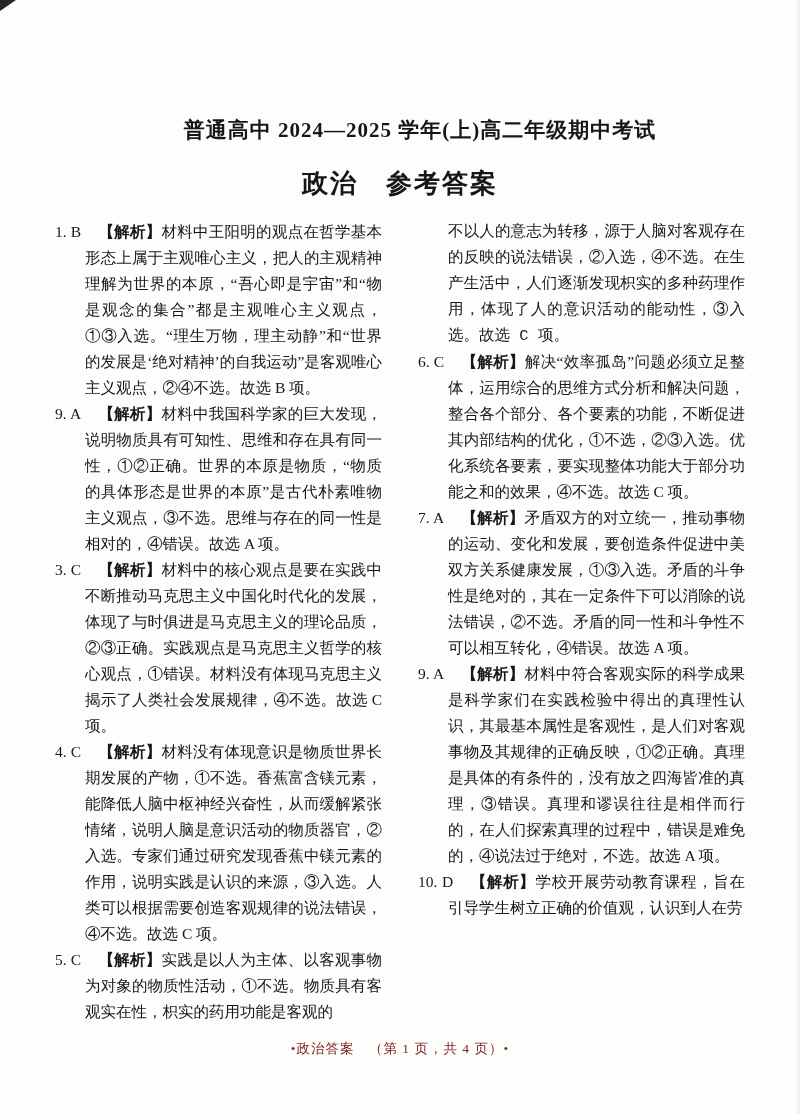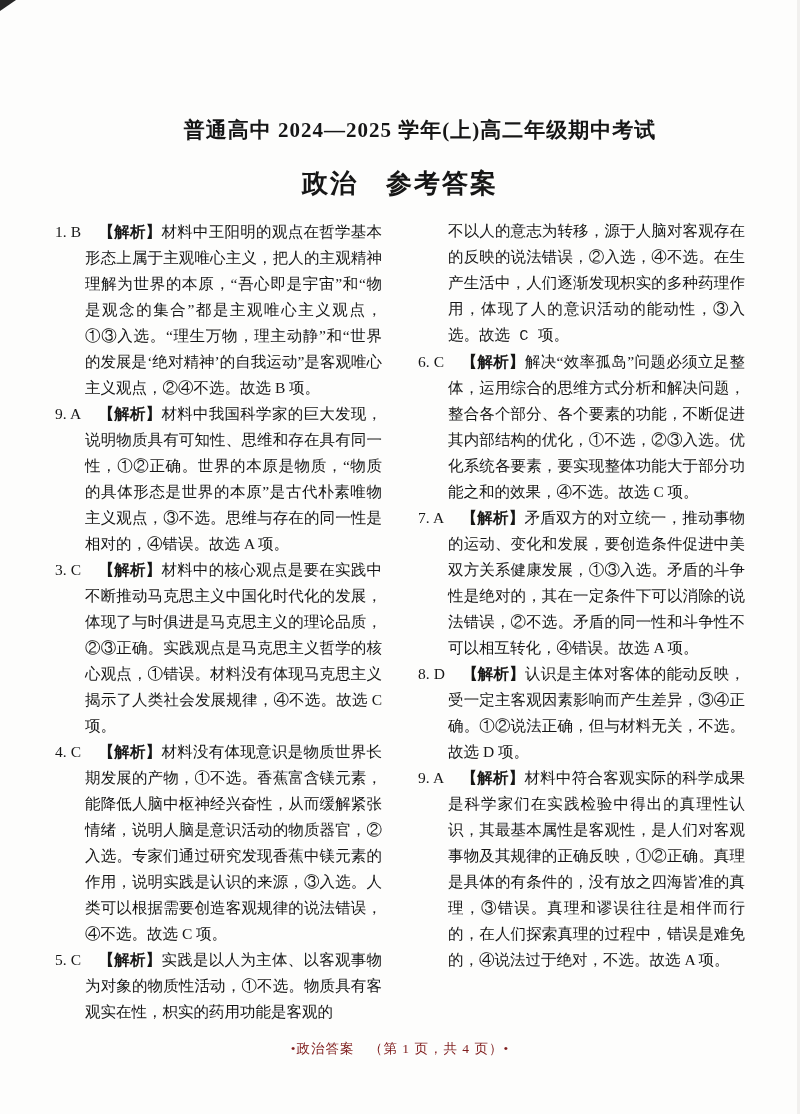--- a/index.html
+++ b/index.html
@@ -99,20 +99,20 @@
       <p class="item"><span class="num">9. A</span><span class="tag">【解析】</span><span class="txt">材料中我国科学家的巨大发现，说明物质具有可知性、思维和存在具有同一性，①②正确。世界的本原是物质，“物质的具体形态是世界的本原”是古代朴素唯物主义观点，③不选。思维与存在的同一性是相对的，④错误。故选 A 项。</span></p>
       <p class="item"><span class="num">3. C</span><span class="tag">【解析】</span><span class="txt">材料中的核心观点是要在实践中不断推动马克思主义中国化时代化的发展，体现了与时俱进是马克思主义的理论品质，②③正确。实践观点是马克思主义哲学的核心观点，①错误。材料没有体现马克思主义揭示了人类社会发展规律，④不选。故选 C 项。</span></p>
       <p class="item"><span class="num">4. C</span><span class="tag">【解析】</span><span class="txt">材料没有体现意识是物质世界长期发展的产物，①不选。香蕉富含镁元素，能降低人脑中枢神经兴奋性，从而缓解紧张情绪，说明人脑是意识活动的物质器官，②入选。专家们通过研究发现香蕉中镁元素的作用，说明实践是认识的来源，③入选。人类可以根据需要创造客观规律的说法错误，④不选。故选 C 项。</span></p>
       <p class="item"><span class="num">5. C</span><span class="tag">【解析】</span><span class="txt">实践是以人为主体、以客观事物为对象的物质性活动，①不选。物质具有客观实在性，枳实的药用功能是客观的</span></p>
     </div>
 
     <div class="col">
       <p class="item cont"><span class="txt">不以人的意志为转移，源于人脑对客观存在的反映的说法错误，②入选，④不选。在生产生活中，人们逐渐发现枳实的多种药理作用，体现了人的意识活动的能动性，③入选。故选 C 项。</span></p>
       <p class="item"><span class="num">6. C</span><span class="tag">【解析】</span><span class="txt">解决“效率孤岛”问题必须立足整体，运用综合的思维方式分析和解决问题，整合各个部分、各个要素的功能，不断促进其内部结构的优化，①不选，②③入选。优化系统各要素，要实现整体功能大于部分功能之和的效果，④不选。故选 C 项。</span></p>
       <p class="item"><span class="num">7. A</span><span class="tag">【解析】</span><span class="txt">矛盾双方的对立统一，推动事物的运动、变化和发展，要创造条件促进中美双方关系健康发展，①③入选。矛盾的斗争性是绝对的，其在一定条件下可以消除的说法错误，②不选。矛盾的同一性和斗争性不可以相互转化，④错误。故选 A 项。</span></p>
-      <p class="item"><span class="num">8. D</span><span class="tag">【解析】</span><span class="txt">认识是主体对客体的能动反映，受一定主客观因素影响而产生差异，③④正确。①②说法正确，但与材料无关，不选。故选 D 项。</span></p>
       <p class="item"><span class="num">9. A</span><span class="tag">【解析】</span><span class="txt">材料中符合客观实际的科学成果是科学家们在实践检验中得出的真理性认识，其最基本属性是客观性，是人们对客观事物及其规律的正确反映，①②正确。真理是具体的有条件的，没有放之四海皆准的真理，③错误。真理和谬误往往是相伴而行的，在人们探索真理的过程中，错误是难免的，④说法过于绝对，不选。故选 A 项。</span></p>
+      <p class="item"><span class="num">10. D</span><span class="tag">【解析】</span><span class="txt">学校开展劳动教育课程，旨在引导学生树立正确的价值观，认识到人在劳</span></p>
     </div>
 
   </div>
 
   <div class="footer">•政治答案　（第 1 页，共 4 页）•</div>
 </div>
 
 </body></html>

